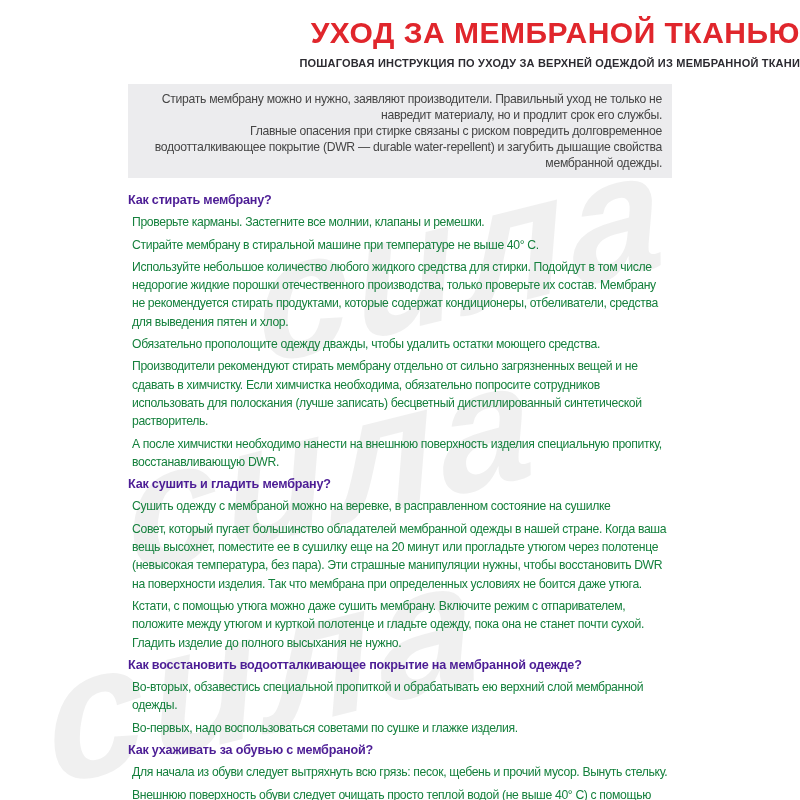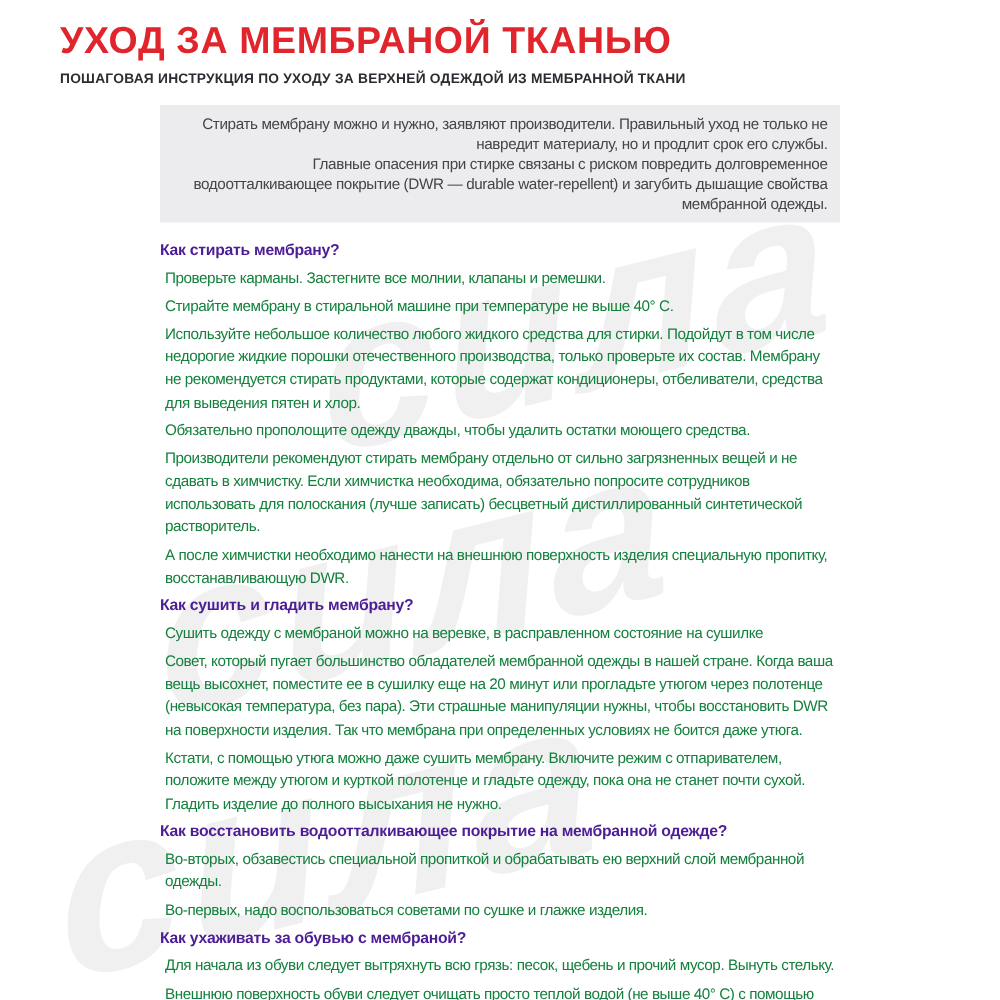--- a/index.html
+++ b/index.html
@@ -34,21 +34,21 @@
     line-height:1;
     user-select:none;
   }
   .wm-1{top:170px;left:250px;font-size:170px;}
   .wm-2{top:380px;left:120px;font-size:170px;}
   .wm-3{top:580px;left:40px;font-size:180px;}
   
   .header{
     position:relative;z-index:1;
     padding-top:16px;
-    text-align:left;
+    text-align:right;
     margin-left:48px;
   }
   .title{
     margin:0;
     font-size:30px;
     line-height:34px;
     font-weight:800;
     letter-spacing:0.5px;
     color:#e0262c;
   }

